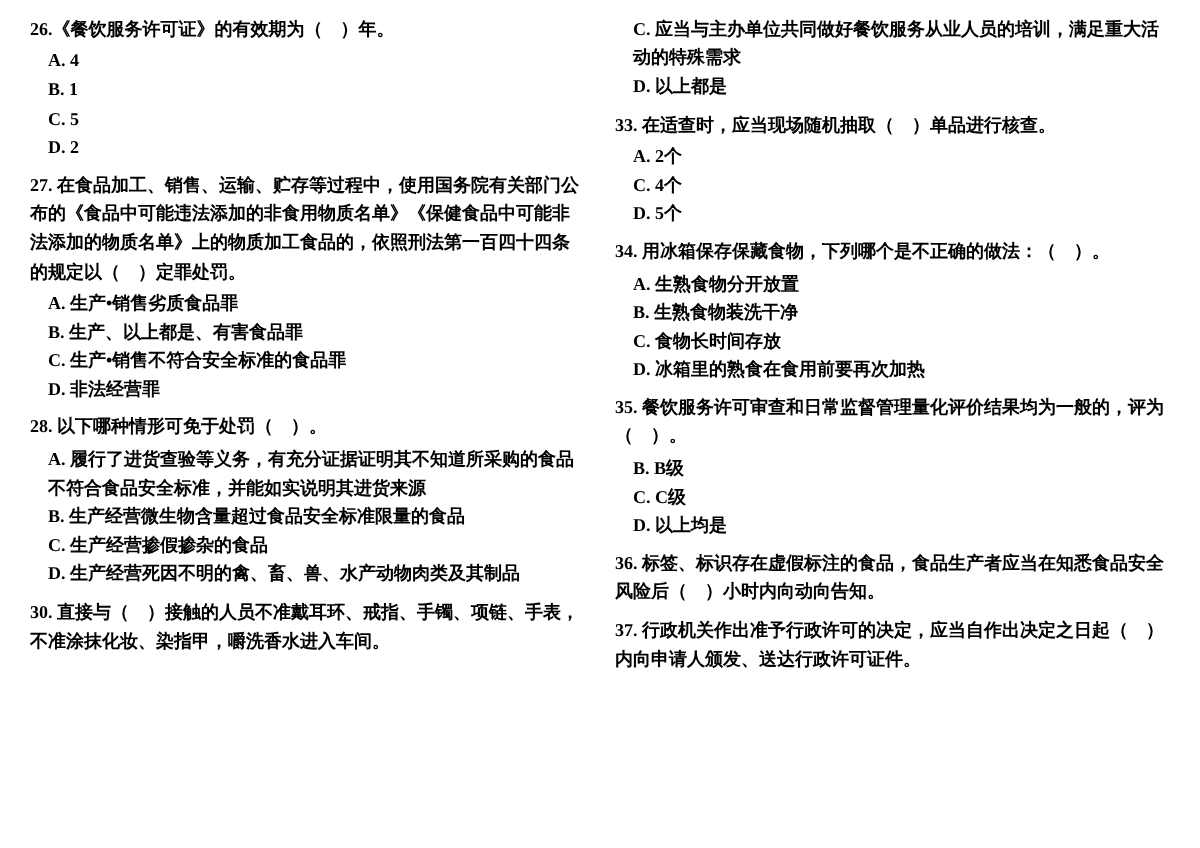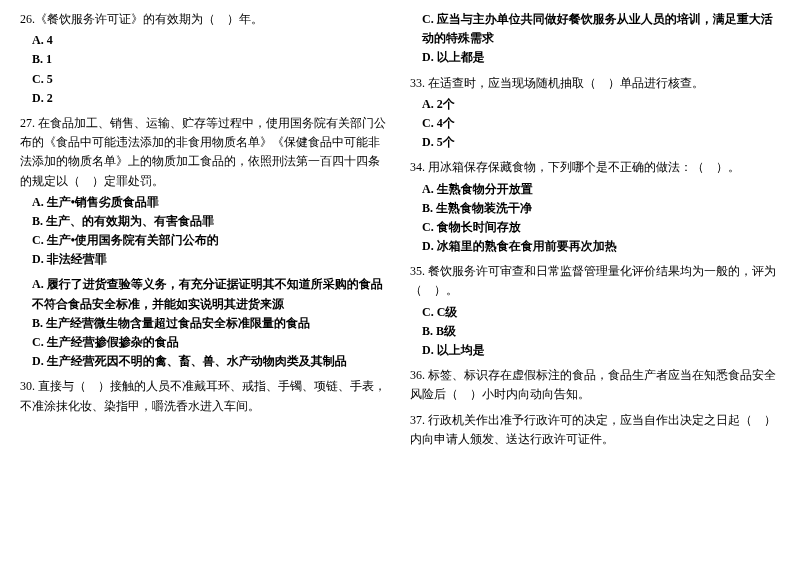--- a/index.html
+++ b/index.html
@@ -26,20 +26,21 @@
     }
     .column {
       flex: 1;
     }
     .question {
       margin-bottom: 6px;
     }
     .question-text {
       margin-bottom: 2px;
       text-indent: 0;
+      font-weight: bold;
     }
     .options {
       padding-left: 12px;
       font-weight: bold;
     }
     .option {
       display: block;
     }
   </style>
 </head>
@@ -57,27 +58,28 @@
           <span class="option">B. 1</span>
           <span class="option">C. 5</span>
           <span class="option">D. 2</span>
         </div>
       </div>
 
       <div class="question">
         <div class="question-text">27. 在食品加工、销售、运输、贮存等过程中，使用国务院有关部门公布的《食品中可能违法添加的非食用物质名单》《保健食品中可能非法添加的物质名单》上的物质加工食品的，依照刑法第一百四十四条的规定以（　）定罪处罚。</div>
         <div class="options">
           <span class="option">A. 生产•销售劣质食品罪</span>
-          <span class="option">B. 生产、的有效期为、有害食品罪</span>
-          <span class="option">C. 生产•使用国务院有关部门公布的</span>
+          <span class="option">B. 生产、以上都是、有害食品罪</span>
+          <span class="option">C. 生产•销售不符合安全标准的食品罪</span>
           <span class="option">D. 非法经营罪</span>
         </div>
       </div>
 
       <div class="question">
+        <div class="question-text">28. 以下哪种情形可免于处罚（　）。</div>
         <div class="options">
           <span class="option">A. 履行了进货查验等义务，有充分证据证明其不知道所采购的食品不符合食品安全标准，并能如实说明其进货来源</span>
           <span class="option">B. 生产经营微生物含量超过食品安全标准限量的食品</span>
           <span class="option">C. 生产经营掺假掺杂的食品</span>
           <span class="option">D. 生产经营死因不明的禽、畜、兽、水产动物肉类及其制品</span>
         </div>
       </div>
 
 
       <div class="question">
@@ -111,22 +113,22 @@
           <span class="option">A. 生熟食物分开放置</span>
           <span class="option">B. 生熟食物装洗干净</span>
           <span class="option">C. 食物长时间存放</span>
           <span class="option">D. 冰箱里的熟食在食用前要再次加热</span>
         </div>
       </div>
 
       <div class="question">
         <div class="question-text">35. 餐饮服务许可审查和日常监督管理量化评价结果均为一般的，评为（　）。</div>
         <div class="options">
+          <span class="option">B. B级</span>
           <span class="option">C. C级</span>
-          <span class="option">B. B级</span>
           <span class="option">D. 以上均是</span>
         </div>
       </div>
 
       <div class="question">
         <div class="question-text">36. 标签、标识存在虚假标注的食品，食品生产者应当在知悉食品安全风险后（　）小时内向动向告知。</div>
       </div>
 
       <div class="question">
         <div class="question-text">37. 行政机关作出准予行政许可的决定，应当自作出决定之日起（　）内向申请人颁发、送达行政许可证件。</div>

